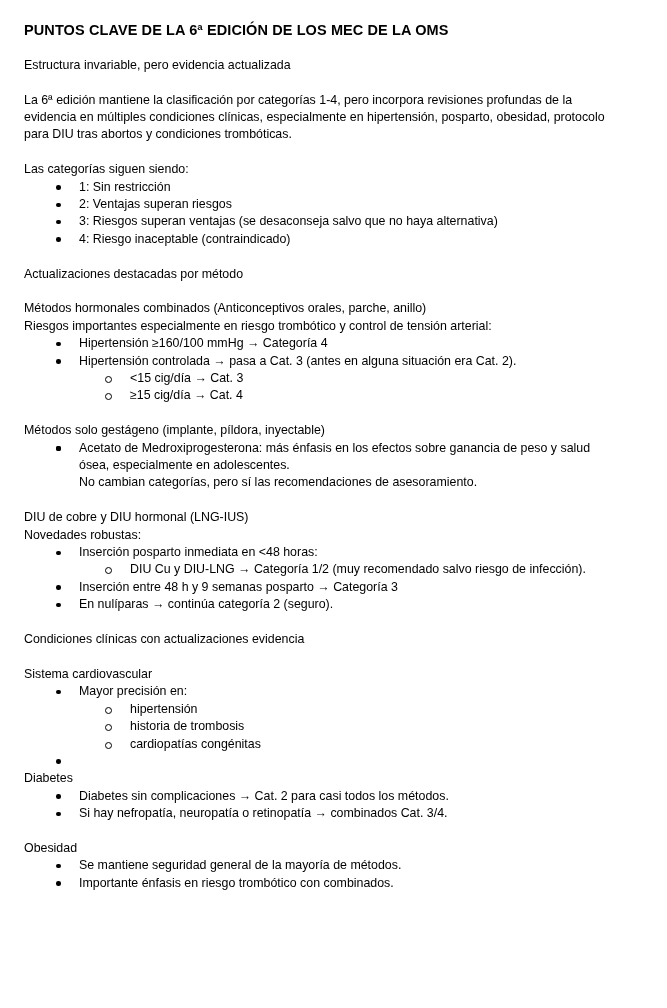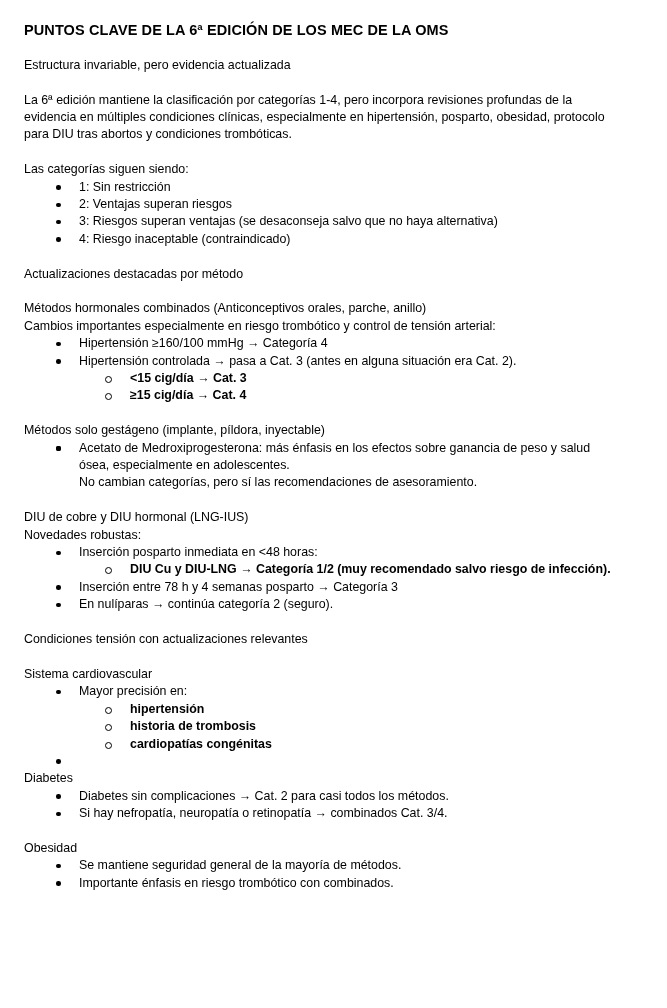--- a/index.html
+++ b/index.html
@@ -27,21 +27,21 @@
     font-size: 14.5px;
     font-weight: 700;
     line-height: 17.4px;
     margin: 0;
     letter-spacing: 0.1px;
   }
   .blk { position: relative; }
   .p   { min-height: 17.4px; }
   .gap { height: 17.4px; }
   .b1  { padding-left: 55px; }
-  .b2  { padding-left: 106px; font-weight: bold; }
+  .b2  { padding-left: 106px; }
   .cont{ padding-left: 55px; }
   .marker {
     position: absolute;
     display: inline-block;
   }
   .dot {
     left: 32px;
     top: 6.5px;
     width: 4.5px;
     height: 4.5px;
@@ -71,39 +71,39 @@
       <div class="blk gap"></div>
       <div class="blk p">Las categorías siguen siendo:</div>
       <div class="blk b1"><span class="marker dot"></span><span class="t">1: Sin restricción</span></div>
       <div class="blk b1"><span class="marker dot"></span><span class="t">2: Ventajas superan riesgos</span></div>
       <div class="blk b1"><span class="marker dot"></span><span class="t">3: Riesgos superan ventajas (se desaconseja salvo que no haya alternativa)</span></div>
       <div class="blk b1"><span class="marker dot"></span><span class="t">4: Riesgo inaceptable (contraindicado)</span></div>
       <div class="blk gap"></div>
       <div class="blk p">Actualizaciones destacadas por método</div>
       <div class="blk gap"></div>
       <div class="blk p">Métodos hormonales combinados (Anticonceptivos orales, parche, anillo)</div>
-      <div class="blk p">Cambios importantes especialmente en riesgo trombótico y control de tensión arterial:</div>
+      <div class="blk p">Riesgos importantes especialmente en riesgo trombótico y control de tensión arterial:</div>
       <div class="blk b1"><span class="marker dot"></span><span class="t">Hipertensión ≥160/100 mmHg → Categoría 4</span></div>
       <div class="blk b1"><span class="marker dot"></span><span class="t">Hipertensión controlada → pasa a Cat. 3 (antes en alguna situación era Cat. 2).</span></div>
       <div class="blk b2"><span class="marker circle"></span><span class="t">&lt;15 cig/día → Cat. 3</span></div>
       <div class="blk b2"><span class="marker circle"></span><span class="t">≥15 cig/día → Cat. 4</span></div>
       <div class="blk gap"></div>
       <div class="blk p">Métodos solo gestágeno (implante, píldora, inyectable)</div>
       <div class="blk b1"><span class="marker dot"></span></div>
       <div class="blk b1"><span class="marker dot"></span><span class="t">Acetato de Medroxiprogesterona: más énfasis en los efectos sobre ganancia de peso y salud ósea, especialmente en adolescentes.</span></div>
       <div class="blk cont">No cambian categorías, pero sí las recomendaciones de asesoramiento.</div>
       <div class="blk gap"></div>
       <div class="blk p">DIU de cobre y DIU hormonal (LNG-IUS)</div>
       <div class="blk p">Novedades robustas:</div>
       <div class="blk b1"><span class="marker dot"></span><span class="t">Inserción posparto inmediata en &lt;48 horas:</span></div>
       <div class="blk b2"><span class="marker circle"></span><span class="t">DIU Cu y DIU-LNG → Categoría 1/2 (muy recomendado salvo riesgo de infección).</span></div>
-      <div class="blk b1"><span class="marker dot"></span><span class="t">Inserción entre 78 h y 4 semanas posparto → Categoría 3</span></div>
+      <div class="blk b1"><span class="marker dot"></span><span class="t">Inserción entre 48 h y 9 semanas posparto → Categoría 3</span></div>
       <div class="blk b1"><span class="marker dot"></span><span class="t">En nulíparas → continúa categoría 2 (seguro).</span></div>
       <div class="blk gap"></div>
-      <div class="blk p">Condiciones tensión con actualizaciones relevantes</div>
+      <div class="blk p">Condiciones clínicas con actualizaciones evidencia</div>
       <div class="blk gap"></div>
       <div class="blk p">Sistema cardiovascular</div>
       <div class="blk b1"><span class="marker dot"></span><span class="t">Mayor precisión en:</span></div>
       <div class="blk b2"><span class="marker circle"></span><span class="t">hipertensión</span></div>
       <div class="blk b2"><span class="marker circle"></span><span class="t">historia de trombosis</span></div>
       <div class="blk b2"><span class="marker circle"></span><span class="t">cardiopatías congénitas</span></div>
       <div class="blk b1"><span class="marker dot"></span></div>
       <div class="blk gap"></div>
       <div class="blk p">Diabetes</div>
       <div class="blk b1"><span class="marker dot"></span><span class="t">Diabetes sin complicaciones → Cat. 2 para casi todos los métodos.</span></div>

